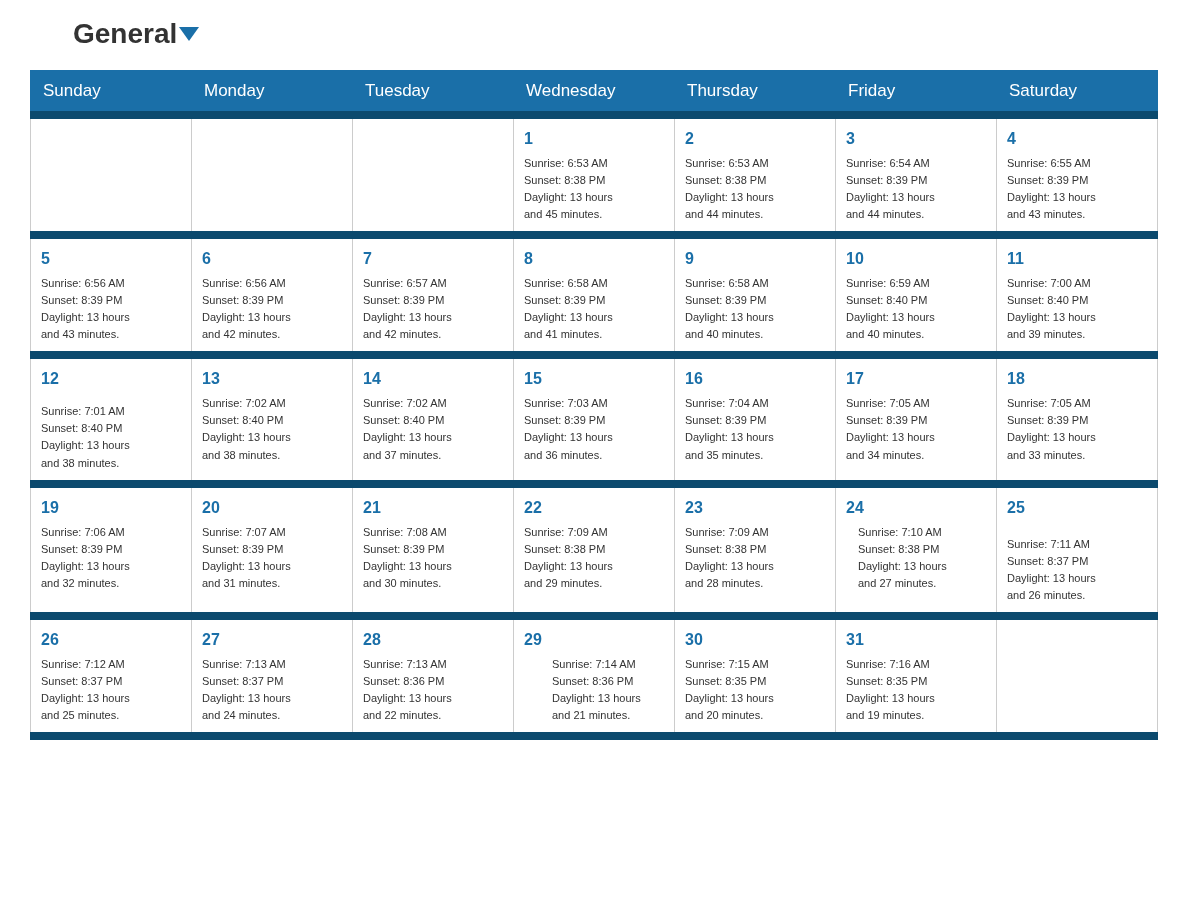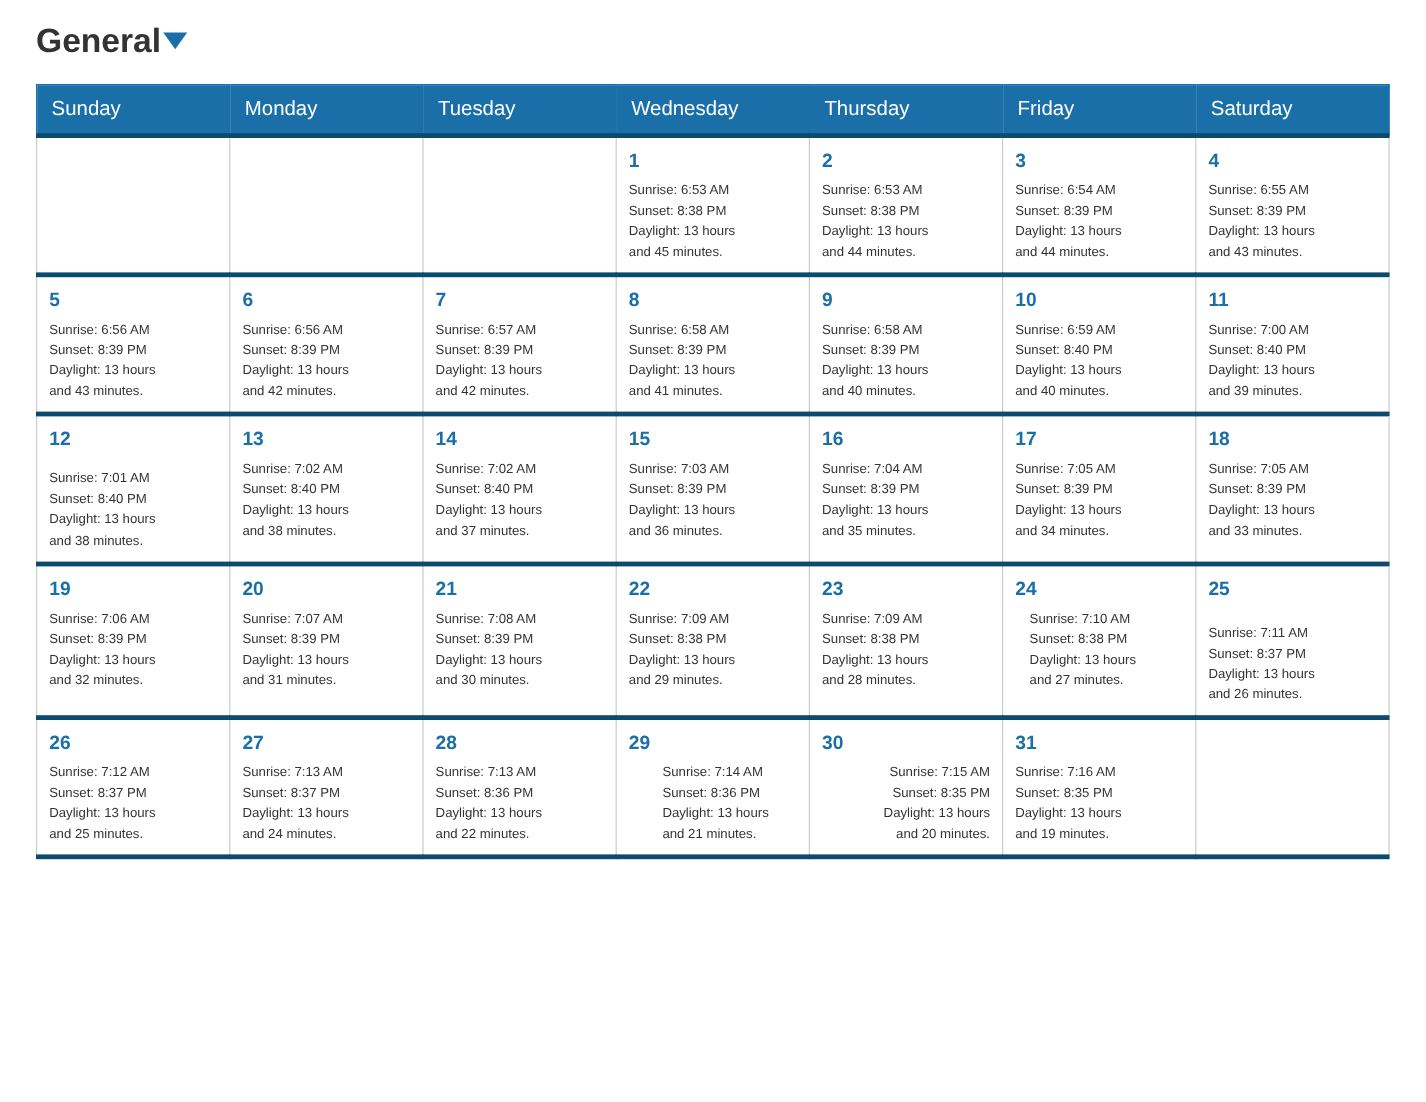--- a/index.html
+++ b/index.html
@@ -14,20 +14,21 @@
     .header {
       display: flex;
       justify-content: space-between;
       align-items: flex-start;
       margin-bottom: 20px;
     }
     .logo {
       display: flex;
       flex-direction: column;
       align-items: flex-start;
+      margin-left: 43px;
     }
     .logo-top {
       font-size: 28px;
       font-weight: bold;
       color: #333;
       line-height: 1;
     }
     .logo-top span.general { color: #333; }
     .logo-top span.arrow {
       display: inline-block;
@@ -80,21 +81,21 @@
       vertical-align: top;
       padding: 8px 10px;
       border: 1px solid #ccc;
       width: 14.28%;
       min-height: 100px;
       font-size: 13px;
       color: #333;
       line-height: 1.5;
     }
     .calendar tr {
-      border-bottom: 4px solid #0c4a6e;
+      border-bottom: 8px solid #0c4a6e;
     }
     .day-number {
       font-size: 16px;
       color: #1a6fa8;
       font-weight: bold;
       display: block;
       margin-bottom: 4px;
     }
     .day-info {
       color: #333;
@@ -344,21 +345,21 @@
         </td>
         <td>
           <span class="day-number">29</span>
           <div class="day-info" style="white-space: pre-line; margin-left: 28px;">Sunrise: 7:14 AM
 Sunset: 8:36 PM
 Daylight: 13 hours
 and 21 minutes.</div>
         </td>
         <td>
           <span class="day-number">30</span>
-          <div class="day-info" style="white-space: pre-line; text-align: right;">Sunrise: 7:15 AM
+          <div class="day-info" style="white-space: pre-line;">Sunrise: 7:15 AM
 Sunset: 8:35 PM
 Daylight: 13 hours
 and 20 minutes.</div>
         </td>
         <td>
           <span class="day-number">31</span>
           <div class="day-info" style="white-space: pre-line;">Sunrise: 7:16 AM
 Sunset: 8:35 PM
 Daylight: 13 hours
 and 19 minutes.</div>

